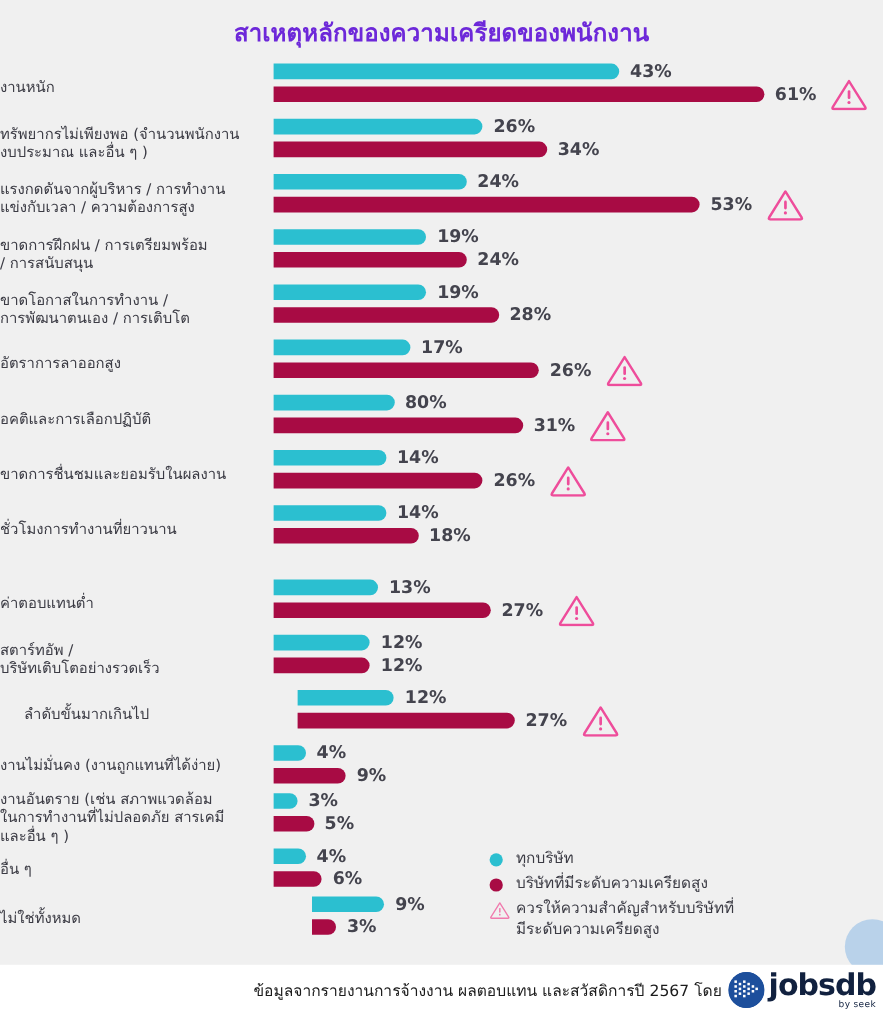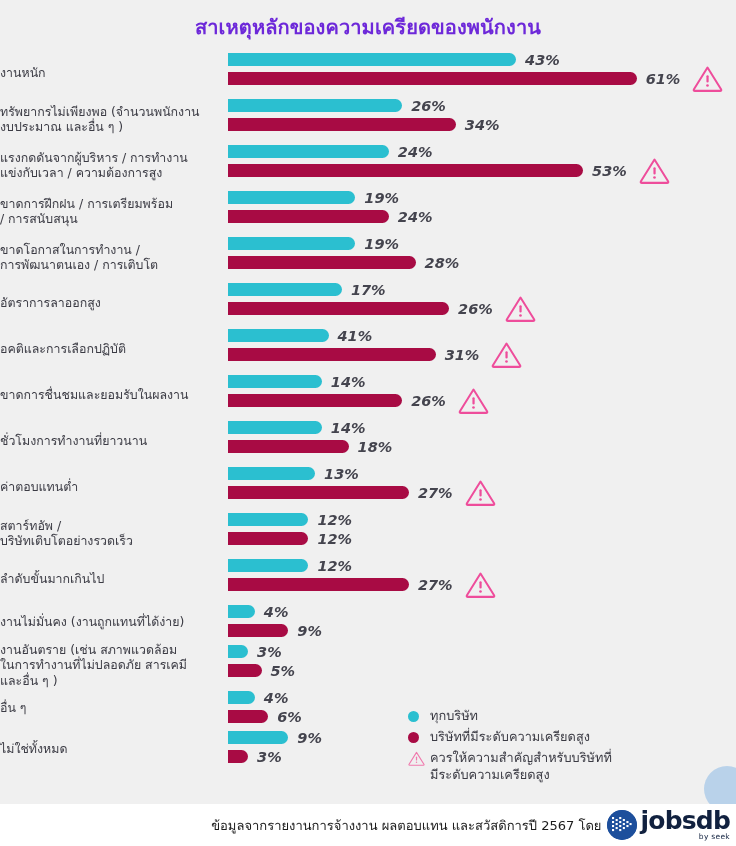--- a/index.html
+++ b/index.html
@@ -46,21 +46,20 @@
     font-size: 12.4px;
     line-height: 15.5px;
     color: #3b3b44;
     white-space: pre-line;
     flex: 0 0 228px;
   }
   .row-bars {
     position: relative;
     flex: 1 1 auto;
     height: 100%;
-    font-style: italic;
   }
   .barline {
     position: relative;
     height: 19px;
     display: flex;
     align-items: center;
   }
   .bar {
     height: 13px;
     border-radius: 0 7px 7px 0;
@@ -266,21 +265,21 @@
                 <circle cx="20" cy="26.3" r="1.7" fill="#ee4d9b"></circle>
               </svg></span>
           </div>
         </div>
       </div>
       <div class="row" style="height: 46px;">
         <div class="row-label">อคติและการเลือกปฏิบัติ</div>
         <div class="row-bars">
           <div class="barline">
             <div class="bar teal" style="width: 100.5px;"></div>
-            <span class="bar-value">41%</span>
+            <span class="bar-value">80%</span>
           </div>
           <div class="barline">
             <div class="bar crimson" style="width: 207.7px;"></div>
             <span class="bar-value">31%</span>
             <span class="warn"><svg width="31" height="27.28" viewBox="0 0 40 35" aria-hidden="true">
                 <path d="M20 3.2 L37.5 31.2 Q38.6 33.3 36.2 33.3 L3.8 33.3 Q1.4 33.3 2.5 31.2 Z" fill="none" stroke="#ee4d9b" stroke-width="2.6" stroke-linejoin="round"></path>
                 <rect x="18.6" y="13" width="2.9" height="9.5" rx="1.4" fill="#ee4d9b"></rect>
                 <circle cx="20" cy="26.3" r="1.7" fill="#ee4d9b"></circle>
               </svg></span>
           </div>
@@ -310,21 +309,21 @@
           <div class="barline">
             <div class="bar teal" style="width: 93.8px;"></div>
             <span class="bar-value">14%</span>
           </div>
           <div class="barline">
             <div class="bar crimson" style="width: 120.6px;"></div>
             <span class="bar-value">18%</span>
           </div>
         </div>
       </div>
-      <div class="row" style="height: 46px;">
+      <div class="row" style="height: 46px; margin-top: 16px;">
         <div class="row-label">ค่าตอบแทนต่ำ</div>
         <div class="row-bars">
           <div class="barline">
             <div class="bar teal" style="width: 87.1px;"></div>
             <span class="bar-value">13%</span>
           </div>
           <div class="barline">
             <div class="bar crimson" style="width: 180.9px;"></div>
             <span class="bar-value">27%</span>
             <span class="warn"><svg width="31" height="27.28" viewBox="0 0 40 35" aria-hidden="true">
@@ -342,21 +341,21 @@
           <div class="barline">
             <div class="bar teal" style="width: 80.4px;"></div>
             <span class="bar-value">12%</span>
           </div>
           <div class="barline">
             <div class="bar crimson" style="width: 80.4px;"></div>
             <span class="bar-value">12%</span>
           </div>
         </div>
       </div>
-      <div class="row" style="height: 46px;">
+      <div class="row" style="height: 46px; padding-left: 20px;">
         <div class="row-label">ลำดับขั้นมากเกินไป</div>
         <div class="row-bars">
           <div class="barline">
             <div class="bar teal" style="width: 80.4px;"></div>
             <span class="bar-value">12%</span>
           </div>
           <div class="barline">
             <div class="bar crimson" style="width: 180.9px;"></div>
             <span class="bar-value">27%</span>
             <span class="warn"><svg width="31" height="27.28" viewBox="0 0 40 35" aria-hidden="true">
@@ -401,21 +400,21 @@
           <div class="barline">
             <div class="bar teal" style="width: 26.8px;"></div>
             <span class="bar-value">4%</span>
           </div>
           <div class="barline">
             <div class="bar crimson" style="width: 40.2px;"></div>
             <span class="bar-value">6%</span>
           </div>
         </div>
       </div>
-      <div class="row" style="height: 42px;">
+      <div class="row" style="height: 42px; gap: 32px;">
         <div class="row-label">ไม่ใช่ทั้งหมด</div>
         <div class="row-bars">
           <div class="barline">
             <div class="bar teal" style="width: 60.3px;"></div>
             <span class="bar-value">9%</span>
           </div>
           <div class="barline">
             <div class="bar crimson" style="width: 20.1px;"></div>
             <span class="bar-value">3%</span>
           </div>

